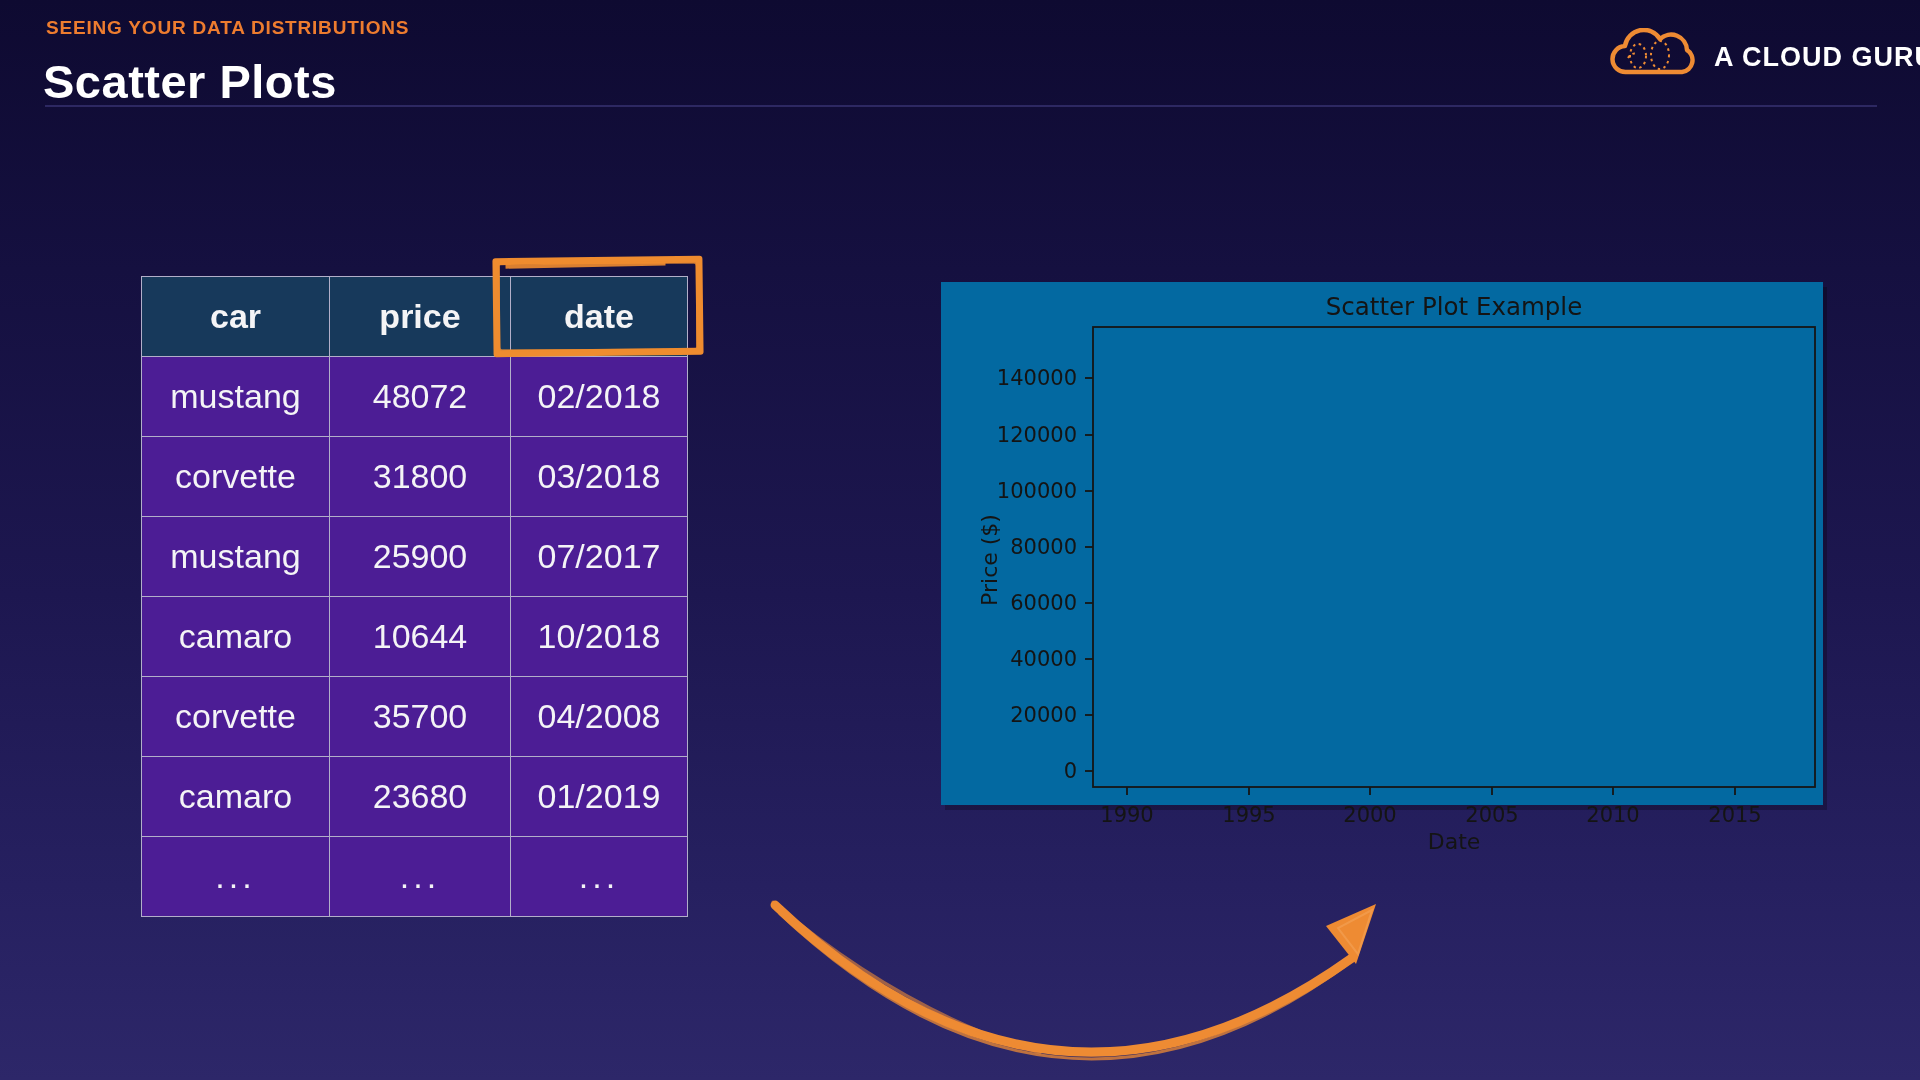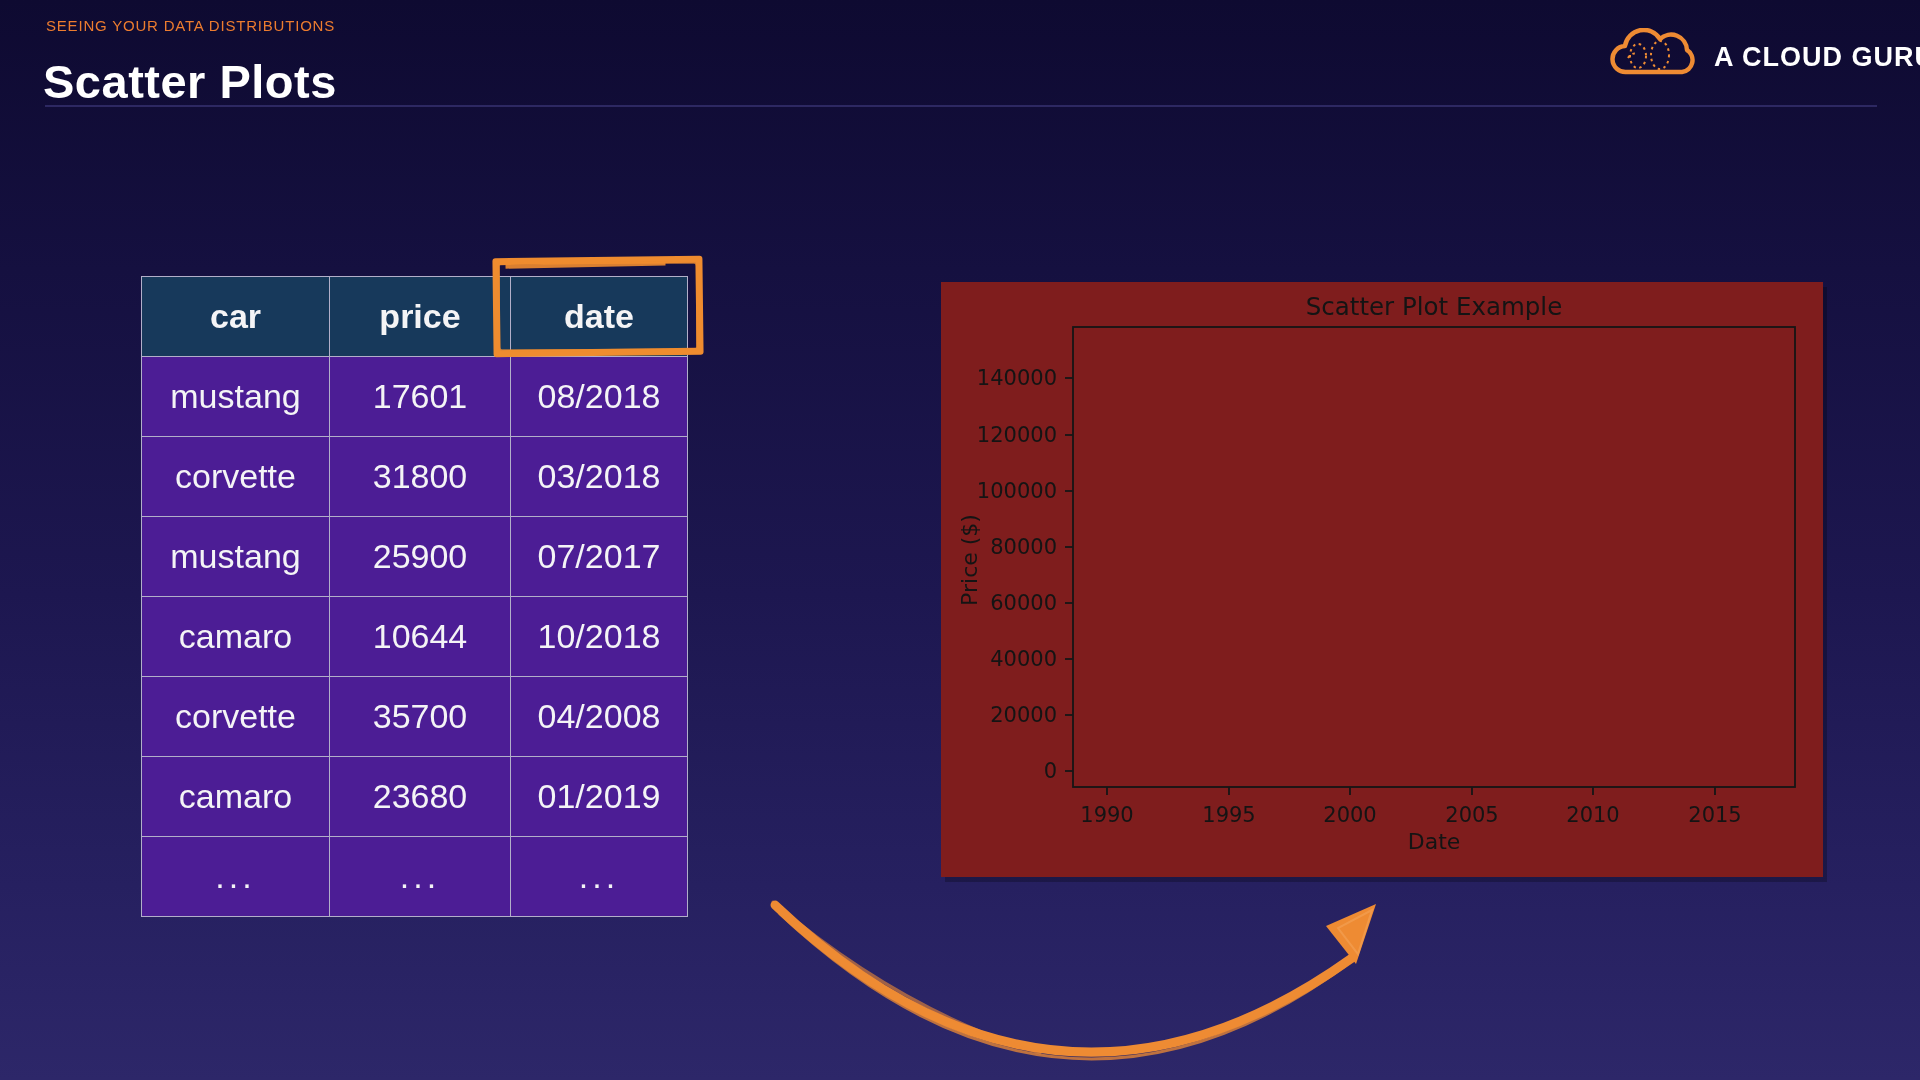--- a/index.html
+++ b/index.html
@@ -7,21 +7,21 @@
   body {
     font-family: "Liberation Sans", sans-serif;
     background: linear-gradient(180deg, #0e0a31 0%, #151040 25%, #1d1750 55%, #262060 82%, #2d2769 100%);
     position: relative;
     color: #ffffff;
   }
 
   
   .eyebrow {
     position: absolute; left: 46px; top: 17px;
-    font-size: 15px; font-weight: 400; letter-spacing: 0.8px;
+    font-size: 19px; font-weight: 700; letter-spacing: 0.8px;
     color: #ed7c2f;
   }
   .page-title {
     position: absolute; left: 43px; top: 36px;
     font-size: 47px; font-weight: 800; color: #ffffff; letter-spacing: 0.5px; margin-top: 18px;
   }
   .divider {
     position: absolute; left: 45px; top: 105px;
     width: 1832px; height: 2px; background: #2d2862;
   }
@@ -69,23 +69,24 @@
   }
   .highlight-frame::after {
     content: ""; position: absolute; left: 6px; right: 30px; top: -1px;
     height: 4px; background: rgba(239,140,47,.9);
     transform: rotate(-0.4deg);
   }
 
   
   .chart-panel {
     position: absolute; left: 941px; top: 282px;
-    width: 882px; height: 595px;
-    background: #7f1d1d;
+    width: 882px; height: 523px;
+    background: #0369a1;
     box-shadow: 4px 5px 0 rgba(0,0,0,0.25);
+    padding-left: 20px;
   }
   .chart-panel svg { display: block; }
   .mpl-text { font-family: "DejaVu Sans", sans-serif; fill: #141414; }
 
   
   .arrow-layer {
     position: absolute; left: 740px; top: 880px;
     width: 740px; height: 205px;
   }
 </style>
@@ -117,22 +118,22 @@
   <thead>
     <tr>
       <th>car</th>
       <th>price</th>
       <th>date</th>
     </tr>
   </thead>
   <tbody>
     <tr>
       <td>mustang</td>
-      <td>17601</td>
-      <td>08/2018</td>
+      <td>48072</td>
+      <td>02/2018</td>
     </tr>
     <tr>
       <td>corvette</td>
       <td>31800</td>
       <td>03/2018</td>
     </tr>
     <tr>
       <td>mustang</td>
       <td>25900</td>
       <td>07/2017</td>

